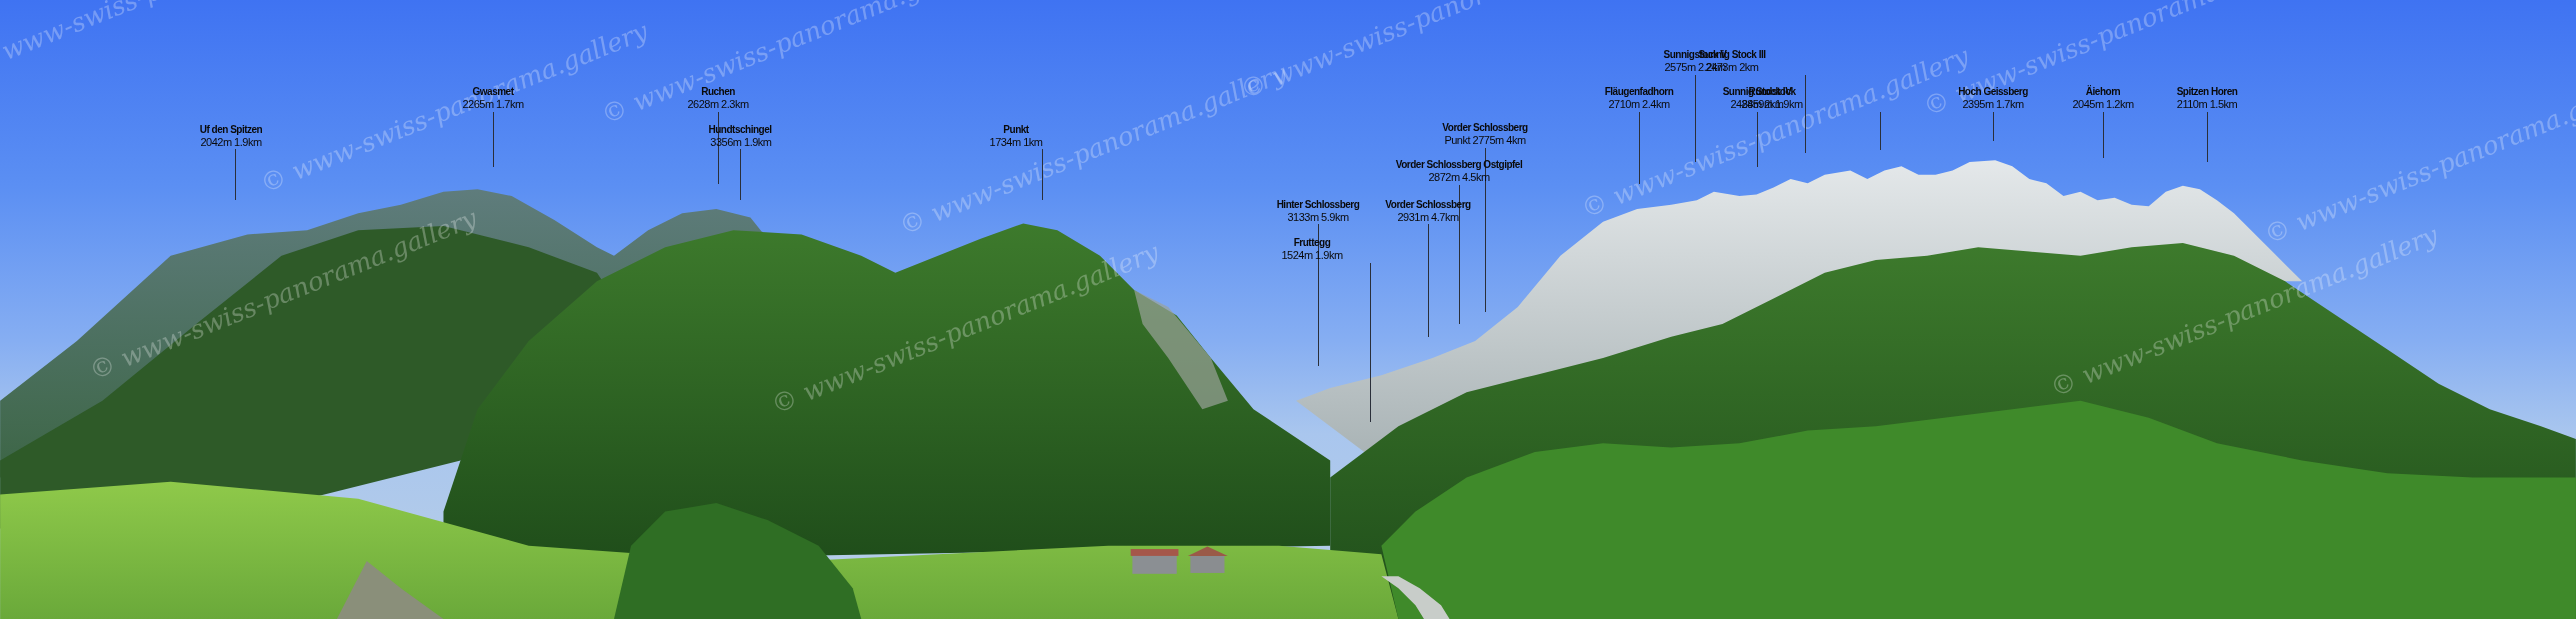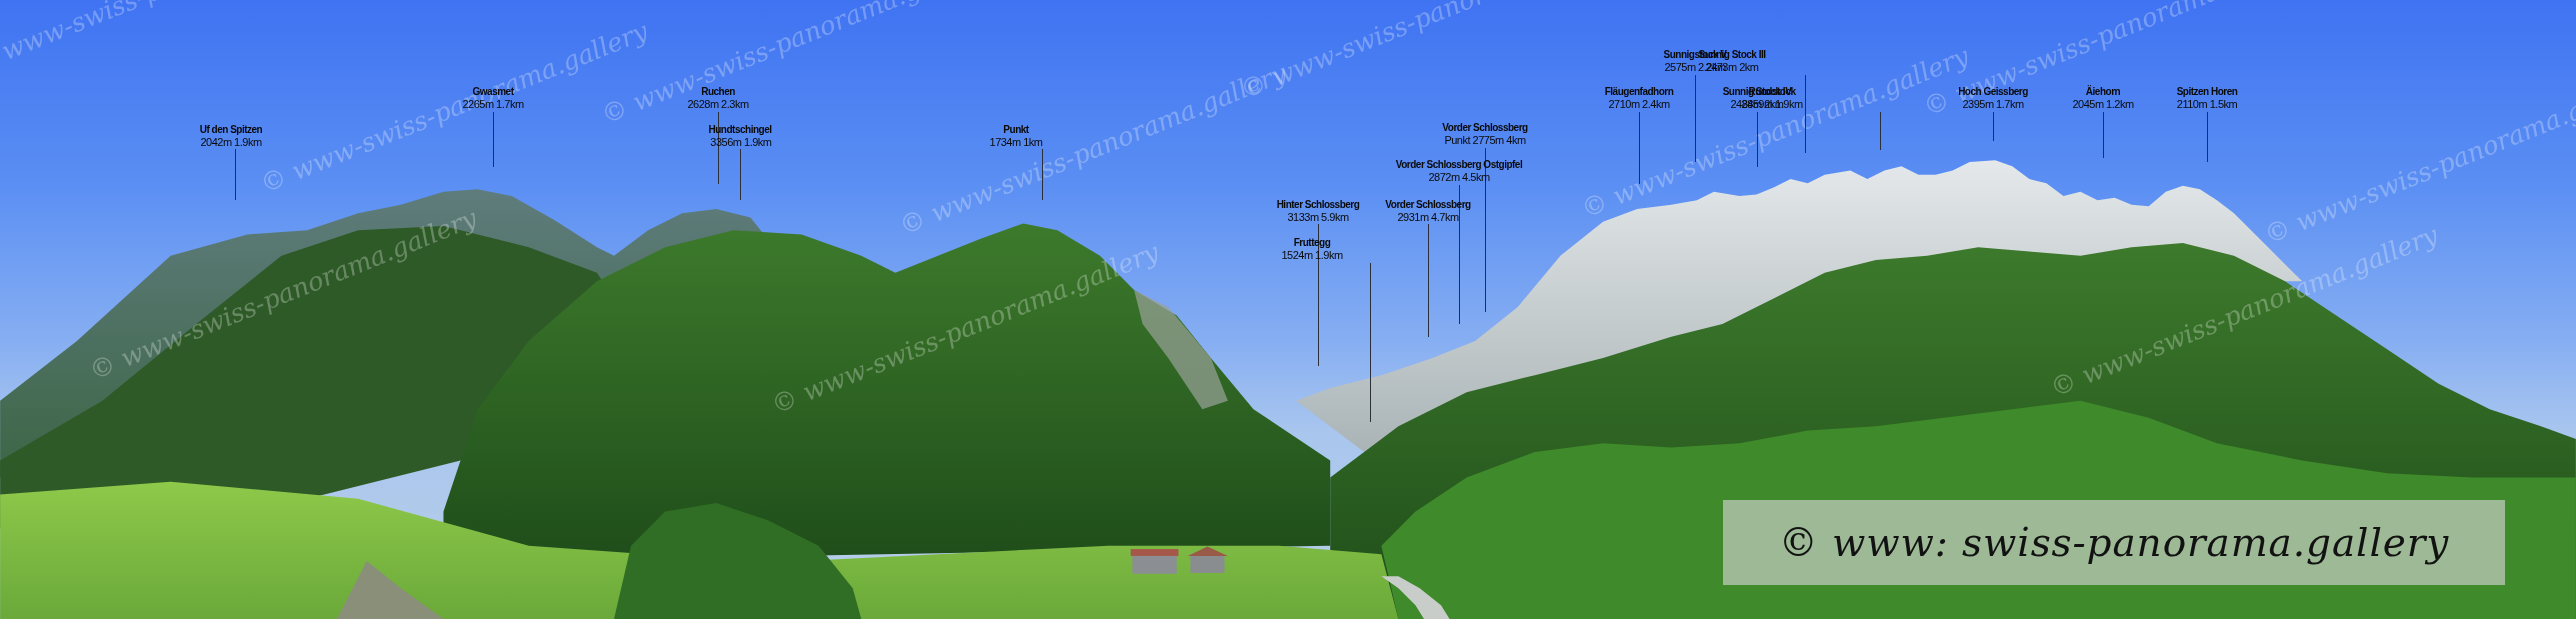--- a/index.html
+++ b/index.html
@@ -166,17 +166,14 @@
         <span class="info">2045m 1.2km</span>
       </div>
       <div class="leader" style="left: 2103px; top: 112px; height: 46px;"></div>
       <div class="label" style="left: 2207px; top: 86px;">
         <span class="name">Spitzen Horen</span>
         <span class="info">2110m 1.5km</span>
       </div>
       <div class="leader" style="left: 2207px; top: 112px; height: 50px;"></div>
     </div>
 
-  <div class="copyright-box">
-    <span>© www: swiss-panorama.gallery</span>
-  </div>
 </div>
 
 
 </body></html>

